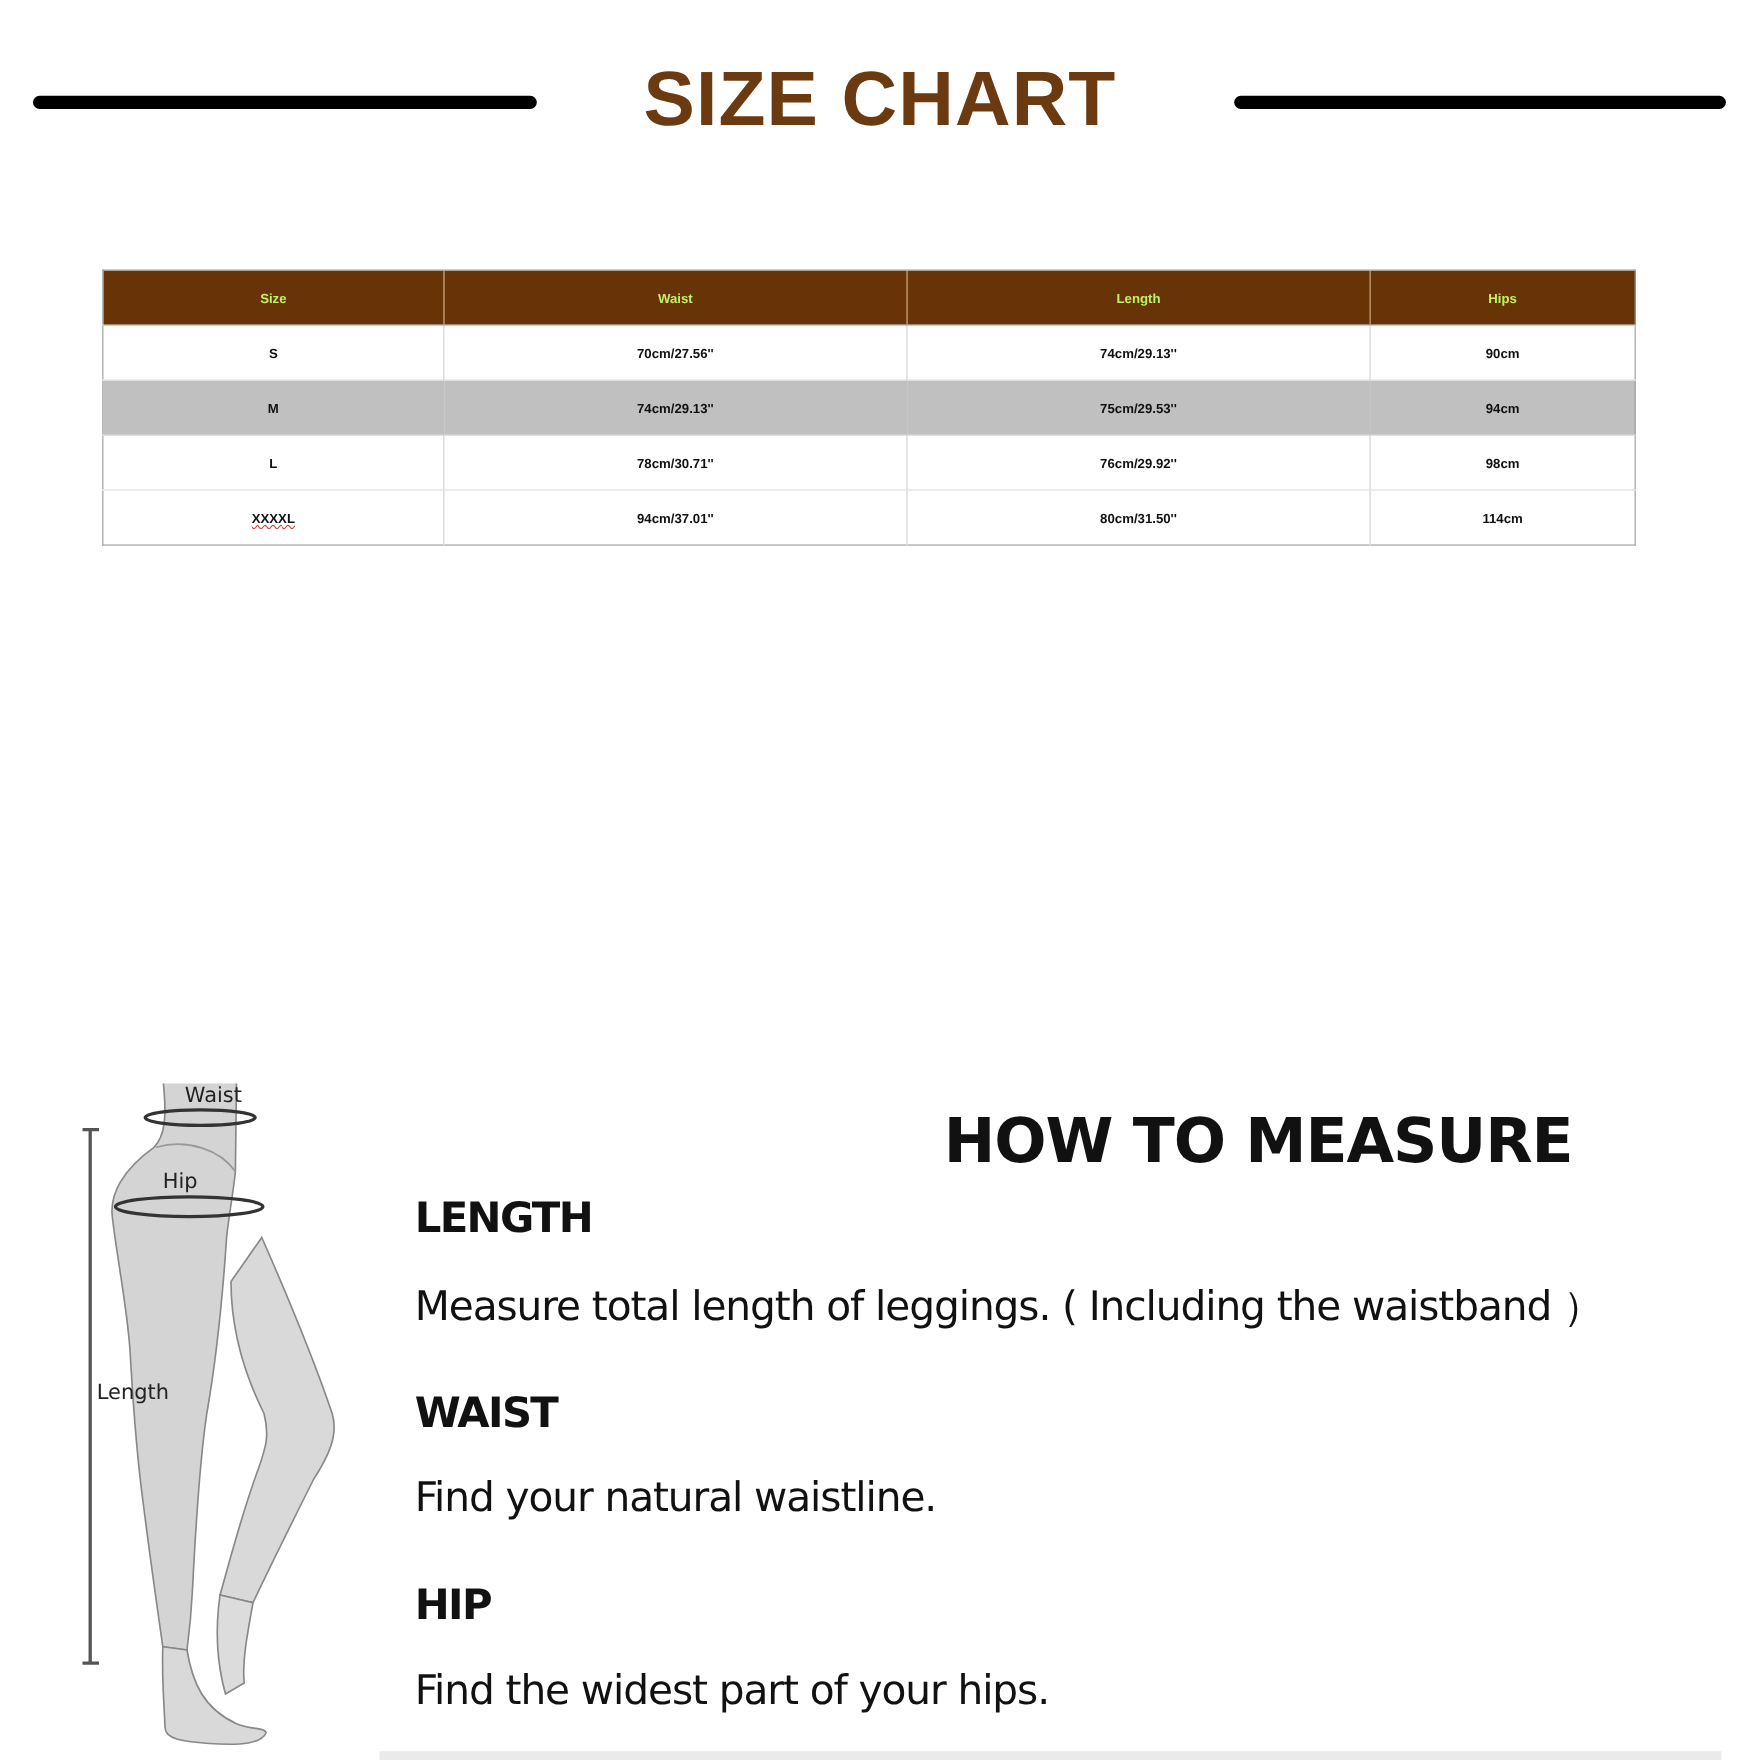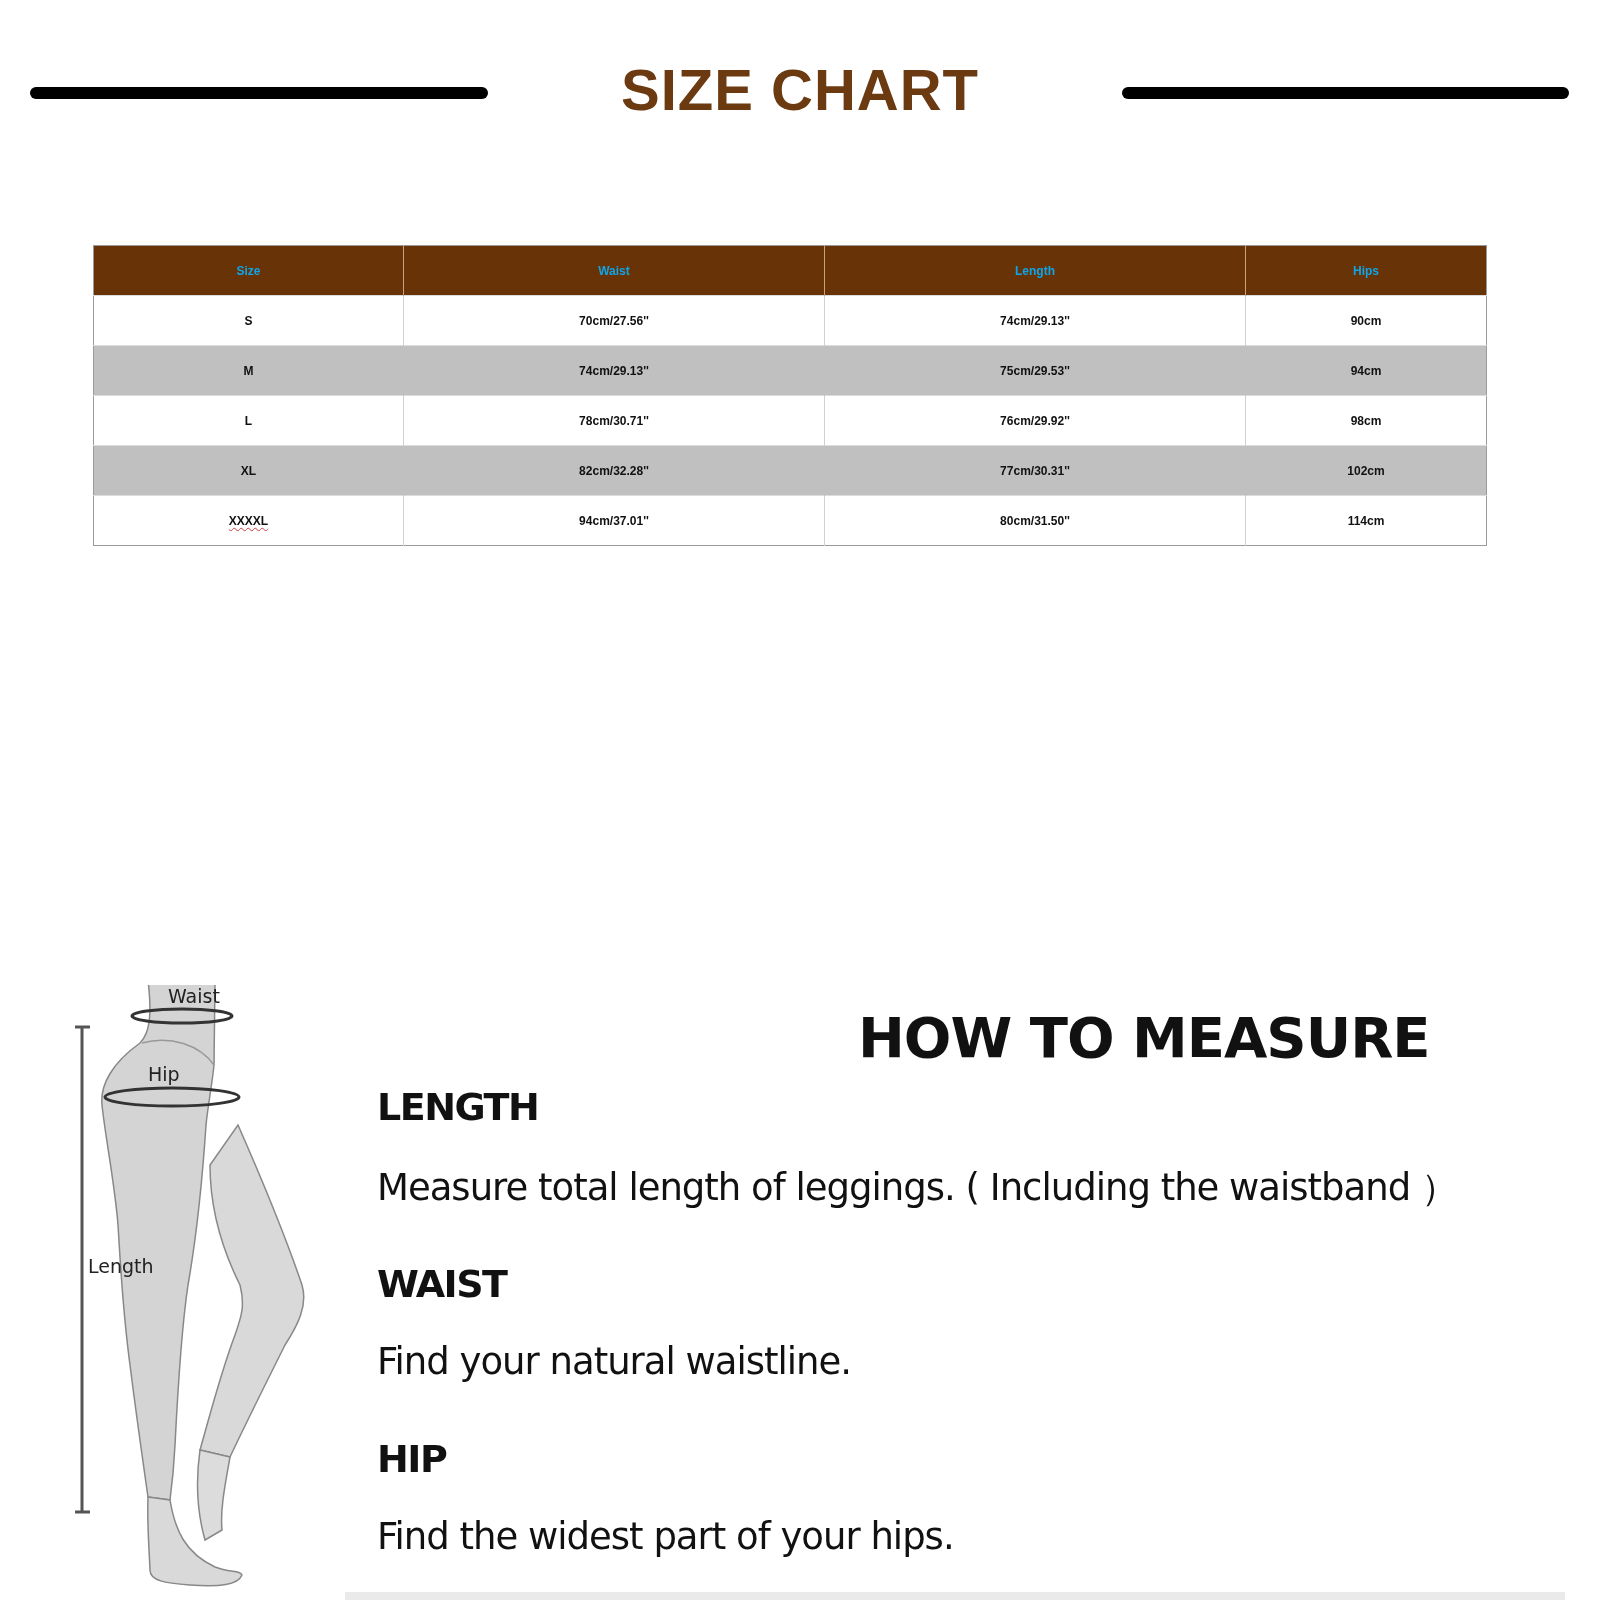--- a/index.html
+++ b/index.html
@@ -24,21 +24,21 @@
     .rule.left { left: 30px; width: 458px; }
     .rule.right { left: 1122px; width: 447px; }
     .title {
       position: absolute;
       left: 0;
       width: 1600px;
       top: 42px;
       text-align: center;
       font-family: "Liberation Sans", sans-serif;
       font-weight: bold;
-      font-size: 58px;
+      font-size: 70px;
       line-height: 96px;
       color: #6b3a10;
       letter-spacing: 1px;
     }
     .table-wrap {
       position: absolute;
       left: 93px;
       top: 245px;
       width: 1393px;
     }
@@ -47,21 +47,21 @@
       width: 100%;
       table-layout: fixed;
       border: 1px solid #9a9a9a;
     }
     col.c-size { width: 310px; }
     col.c-waist { width: 421px; }
     col.c-length { width: 421px; }
     col.c-hips { width: 241px; }
     th {
       background: #683306;
-      color: #0ea5e9;
+      color: #bef264;
       font-weight: bold;
       font-size: 12px;
       height: 49px;
       text-align: center;
       border-right: 1px solid #c9a27b;
       padding: 0;
     }
     th:last-child { border-right: none; }
     td {
       height: 49px;
@@ -161,26 +161,20 @@
         <td>74cm/29.13''</td>
         <td>75cm/29.53''</td>
         <td>94cm</td>
       </tr>
       <tr class="odd">
         <td>L</td>
         <td>78cm/30.71''</td>
         <td>76cm/29.92''</td>
         <td>98cm</td>
       </tr>
-      <tr class="even">
-        <td>XL</td>
-        <td>82cm/32.28''</td>
-        <td>77cm/30.31''</td>
-        <td>102cm</td>
-      </tr>
       <tr class="odd">
         <td><span class="squiggle">XXXXL</span></td>
         <td>94cm/37.01''</td>
         <td>80cm/31.50''</td>
         <td>114cm</td>
       </tr>
     </tbody>
   </table>
 </div>
 

